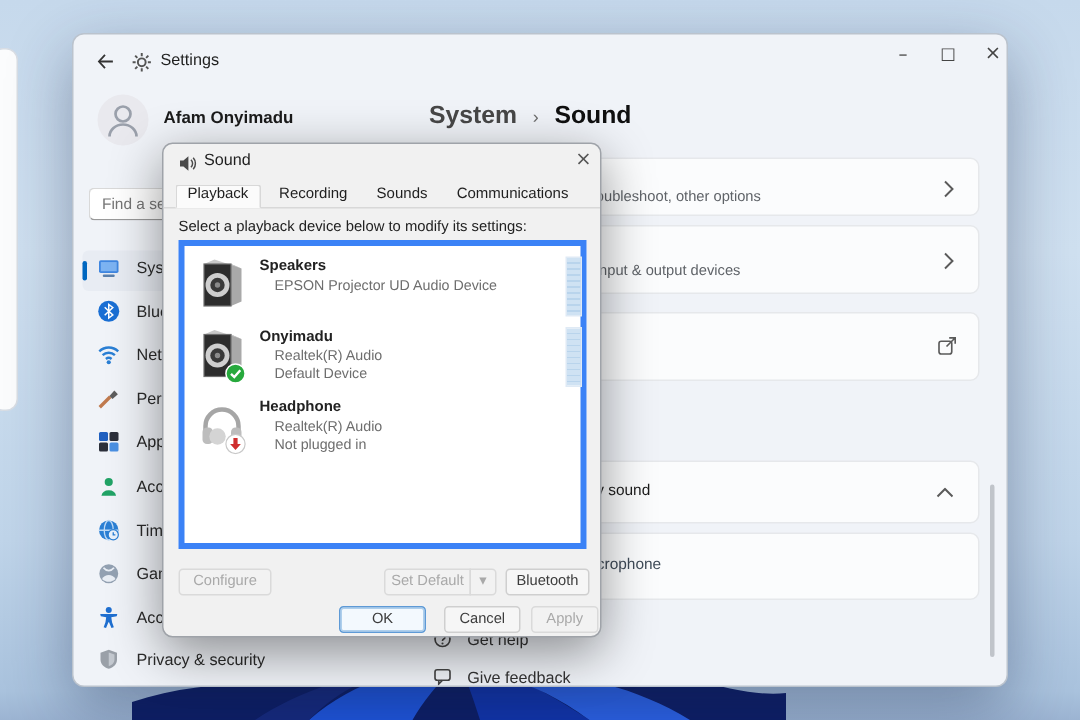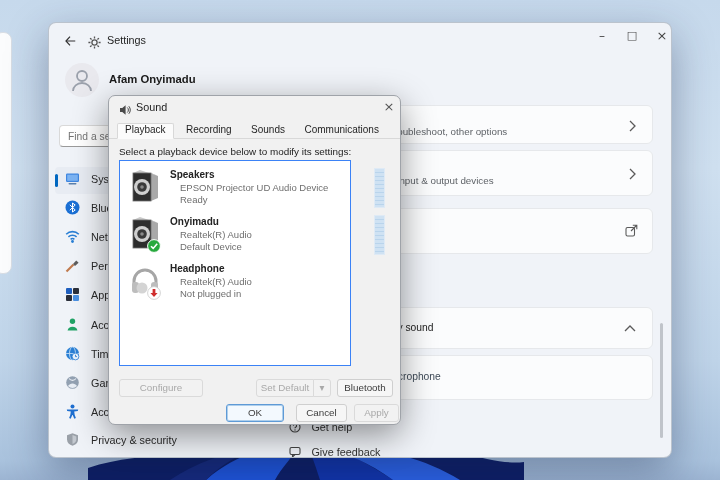--- a/index.html
+++ b/index.html
@@ -75,20 +75,25 @@
     <span class="i glyph" style="left:600px;top:5px;width:26px;text-align:center;font-size:13px;color:#444;">×</span>
 
     <div class="i" style="left:16px;top:40px;width:34px;height:34px;border-radius:50%;background:#e9e9ee;overflow:hidden;">
       <svg width="34" height="34" viewBox="0 0 34 34">
         <circle cx="17" cy="13" r="5" fill="none" stroke="#9aa0ab" stroke-width="1.8"></circle>
         <path d="M8 28 a9 8 0 0 1 18 0" fill="none" stroke="#9aa0ab" stroke-width="1.8"></path>
       </svg>
     </div>
     <span class="i" style="left:60px;top:50px;font-size:11.3px;font-weight:bold;color:#1b1b1b;">Afam Onyimadu</span>
 
+    <div class="i" style="left:237px;top:45px;white-space:nowrap;">
+      <span style="font-size:16.5px;font-weight:600;color:#474747;">System</span>
+      <span style="font-size:12px;color:#6b6b6b;margin:0 6px;">›</span>
+      <span style="font-size:16.5px;font-weight:700;color:#101010;">Sound</span>
+    </div>
 
     <input class="i" readonly="" style="left: 10px; top: 102px; width: 120px; height: 20px; background: rgb(255, 255, 255); border-width: 1px; border-style: solid; border-color: rgb(217, 217, 217) rgb(217, 217, 217) rgb(154, 154, 154); border-image: initial; border-radius: 4px; font-size: 10.3px; color: rgb(102, 102, 102); padding: 0px 0px 0px 8px; outline: none; font-family: &quot;Liberation Sans&quot;, sans-serif;" placeholder="Find a setting">
 
     <div class="i" style="left:6px;top:144px;width:132px;height:27px;background:#e8ecf3;border-radius:4px;"></div>
     <div class="i" style="left:6px;top:151px;width:3px;height:13px;background:#0067c0;border-radius:2px;z-index:3;"></div>
 
     <span class="i" style="left:16px;top:148px;">
       <svg width="15" height="15" viewBox="0 0 15 15">
           <rect x="1" y="2.5" width="13" height="8.5" rx="1.2" fill="#3f86e0"></rect>
           <rect x="2.2" y="3.7" width="10.6" height="6.1" fill="#7cb3f2"></rect>
@@ -244,37 +249,36 @@
 
     <div class="i" style="left:0;top:24px;width:293px;height:19px;border-bottom:1px solid #d8d8d8;padding-left:8px;box-sizing:border-box;">
       <span class="tab active">Playback</span>
       <span class="tab">Recording</span>
       <span class="tab">Sounds</span>
       <span class="tab">Communications</span>
     </div>
 
     <span class="i" style="left:10px;top:50px;font-size:9.9px;color:#222;">Select a playback device below to modify its settings:</span>
 
-    <div class="i" style="left:10px;top:64px;width:232px;height:206px;background:#fff;border:1px solid #3b82f6;box-sizing:border-box;">
+    <div class="i" style="left:10px;top:64px;width:272px;height:206px;background:#fff;border:4px solid #3b82f6;box-sizing:border-box;">
 
       <div class="i" style="left:0;top:3px;width:270px;height:46px;">
         <span class="i" style="left:8px;top:5px;">
           <svg width="34" height="34" viewBox="0 0 34 34">
               <polygon points="23,4 30,7 30,29 23,32" fill="#a9a9a9"></polygon>
               <polygon points="5,4 12,1 30,7 23,4" fill="#c9c9c9"></polygon>
               <rect x="5" y="4" width="18" height="28" fill="#2d2d2d" stroke="#6e6e6e" stroke-width="0.8"></rect>
               <circle cx="14" cy="18" r="8" fill="#cfcfcf"></circle>
               <circle cx="14" cy="18" r="4.8" fill="#3a3a3a"></circle>
               <circle cx="14" cy="18" r="1.8" fill="#8a8a8a"></circle>
             </svg>
         </span>
         <div class="i" style="left:50px;top:5px;">
           <div class="devname">Speakers</div>
           <div class="devline">EPSON Projector UD Audio Device</div>
-          <div class="devline">Ready</div>
         </div>
         <div class="meter" style="right:5px;top:4px;"></div>
       </div>
 
       <div class="i" style="left:0;top:50px;width:270px;height:46px;">
         <span class="i" style="left:8px;top:5px;">
           <svg width="34" height="34" viewBox="0 0 34 34">
               <polygon points="23,4 30,7 30,29 23,32" fill="#a9a9a9"></polygon>
               <polygon points="5,4 12,1 30,7 23,4" fill="#c9c9c9"></polygon>
               <rect x="5" y="4" width="18" height="28" fill="#2d2d2d" stroke="#6e6e6e" stroke-width="0.8"></rect>
@@ -313,21 +317,21 @@
             </svg>
         </span>
         <div class="i" style="left:50px;top:5px;">
           <div class="devname">Headphone</div>
           <div class="devline">Realtek(R) Audio</div>
           <div class="devline">Not plugged in</div>
         </div>
       </div>
     </div>
 
-    <div class="wbtn disabled" style="left:10px;top:283px;width:84px;">Configure</div>
+    <div class="wbtn disabled" style="left:10px;top:283px;width:62px;">Configure</div>
     <div class="wbtn disabled" style="left:147px;top:283px;width:58px;border-radius:3px 0 0 3px;">Set Default</div>
     <div class="wbtn disabled glyph" style="left:204px;top:283px;width:18px;border-radius:0 3px 3px 0;">▾</div>
     <div class="wbtn" style="left:228px;top:283px;width:56px;">Bluetooth</div>
 
     <div class="wbtn default" style="left:117px;top:308px;width:58px;">OK</div>
     <div class="wbtn" style="left:187px;top:308px;width:51px;">Cancel</div>
     <div class="wbtn disabled" style="left:245px;top:308px;width:45px;">Apply</div>
   </div>
 
 </div>

